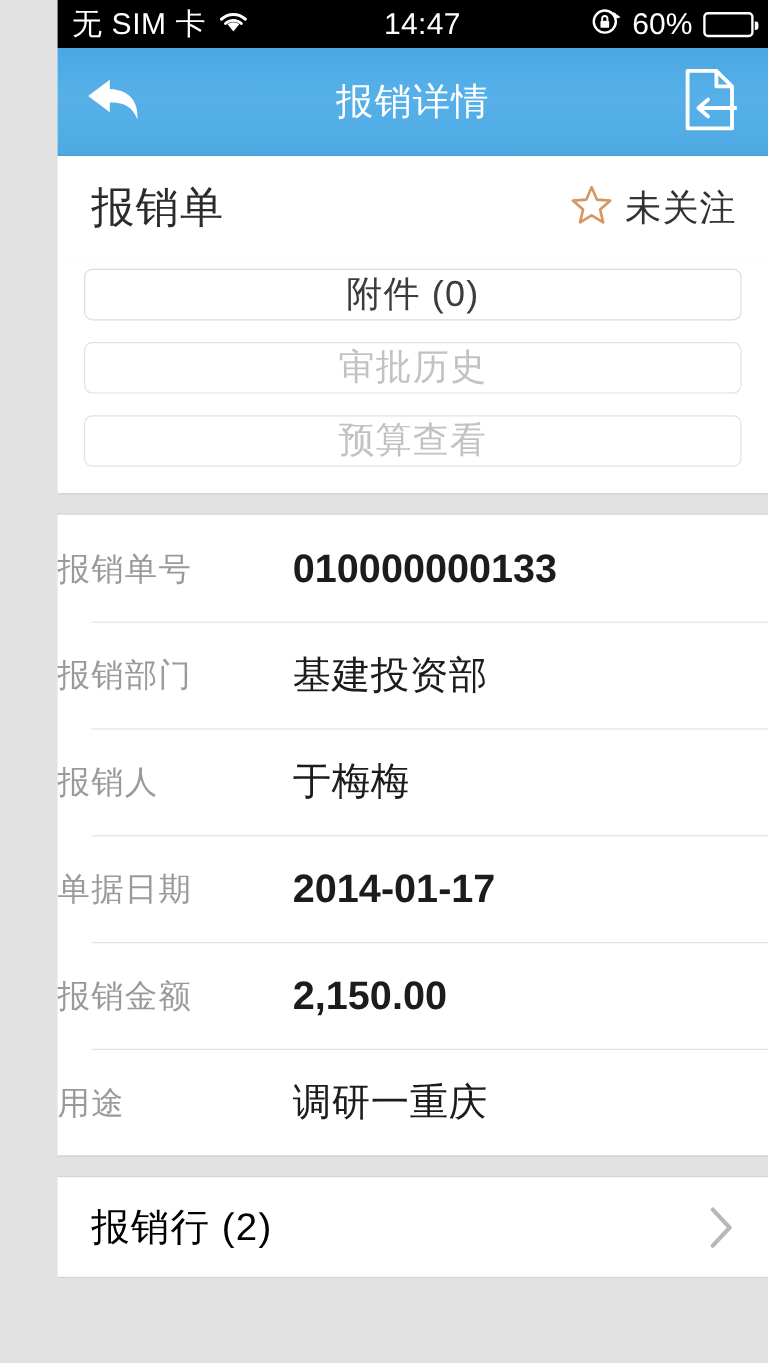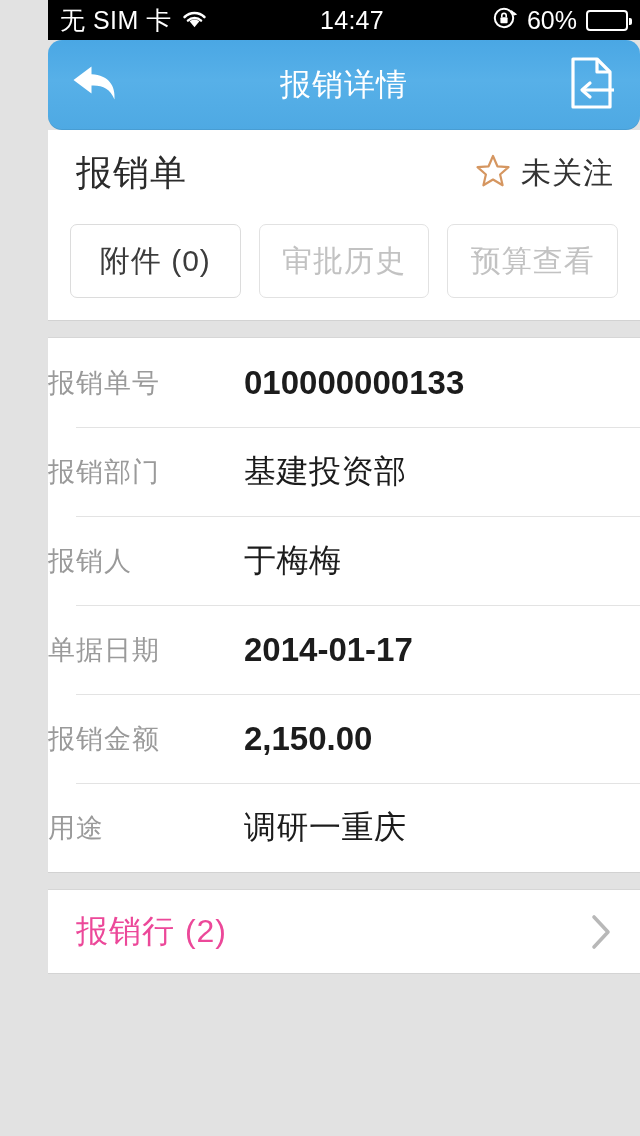--- a/index.html
+++ b/index.html
@@ -83,21 +83,20 @@
   }
 
   
   .navbar {
     position: relative;
     height: 90px;
     background: linear-gradient(180deg, #4aa7e4 0%, #57b0e8 45%, #4ea9e3 100%);
     display: flex;
     align-items: center;
     box-shadow: inset 0 -1px 0 rgba(0,0,0,0.07);
-    border-radius: 14px;
   }
   .nav-btn {
     width: 96px;
     height: 90px;
     display: flex;
     align-items: center;
     justify-content: center;
     flex: none;
   }
   .nav-title {
@@ -135,20 +134,21 @@
     color: #333;
     letter-spacing: 1px;
   }
 
   
   .btnrow {
     background: #fff;
     padding: 8px 22px 22px 22px;
     display: flex;
     gap: 18px;
+    flex-direction: column;
   }
   .tabbtn {
     flex: 1;
     height: 74px;
     border: 1px solid #dcdcdc;
     border-radius: 7px;
     background: #fff;
     display: flex;
     align-items: center;
     justify-content: center;
@@ -205,21 +205,21 @@
   .navrow {
     background: #fff;
     height: 84px;
     display: flex;
     align-items: center;
     padding: 0 26px 0 28px;
     border-bottom: 1px solid #d4d4d4;
   }
   .navrow-label {
     font-size: 32px;
-    color: #ec4899;
+    color: #000000;
     letter-spacing: 1px;
   }
   .chev { margin-left: auto; display: flex; align-items: center; }
 
   .filler { background: #e2e2e2; flex: 1; }
   #content { display: flex; flex-direction: column; height: 1006px; }
 </style>
 </head>
 <body>
 

